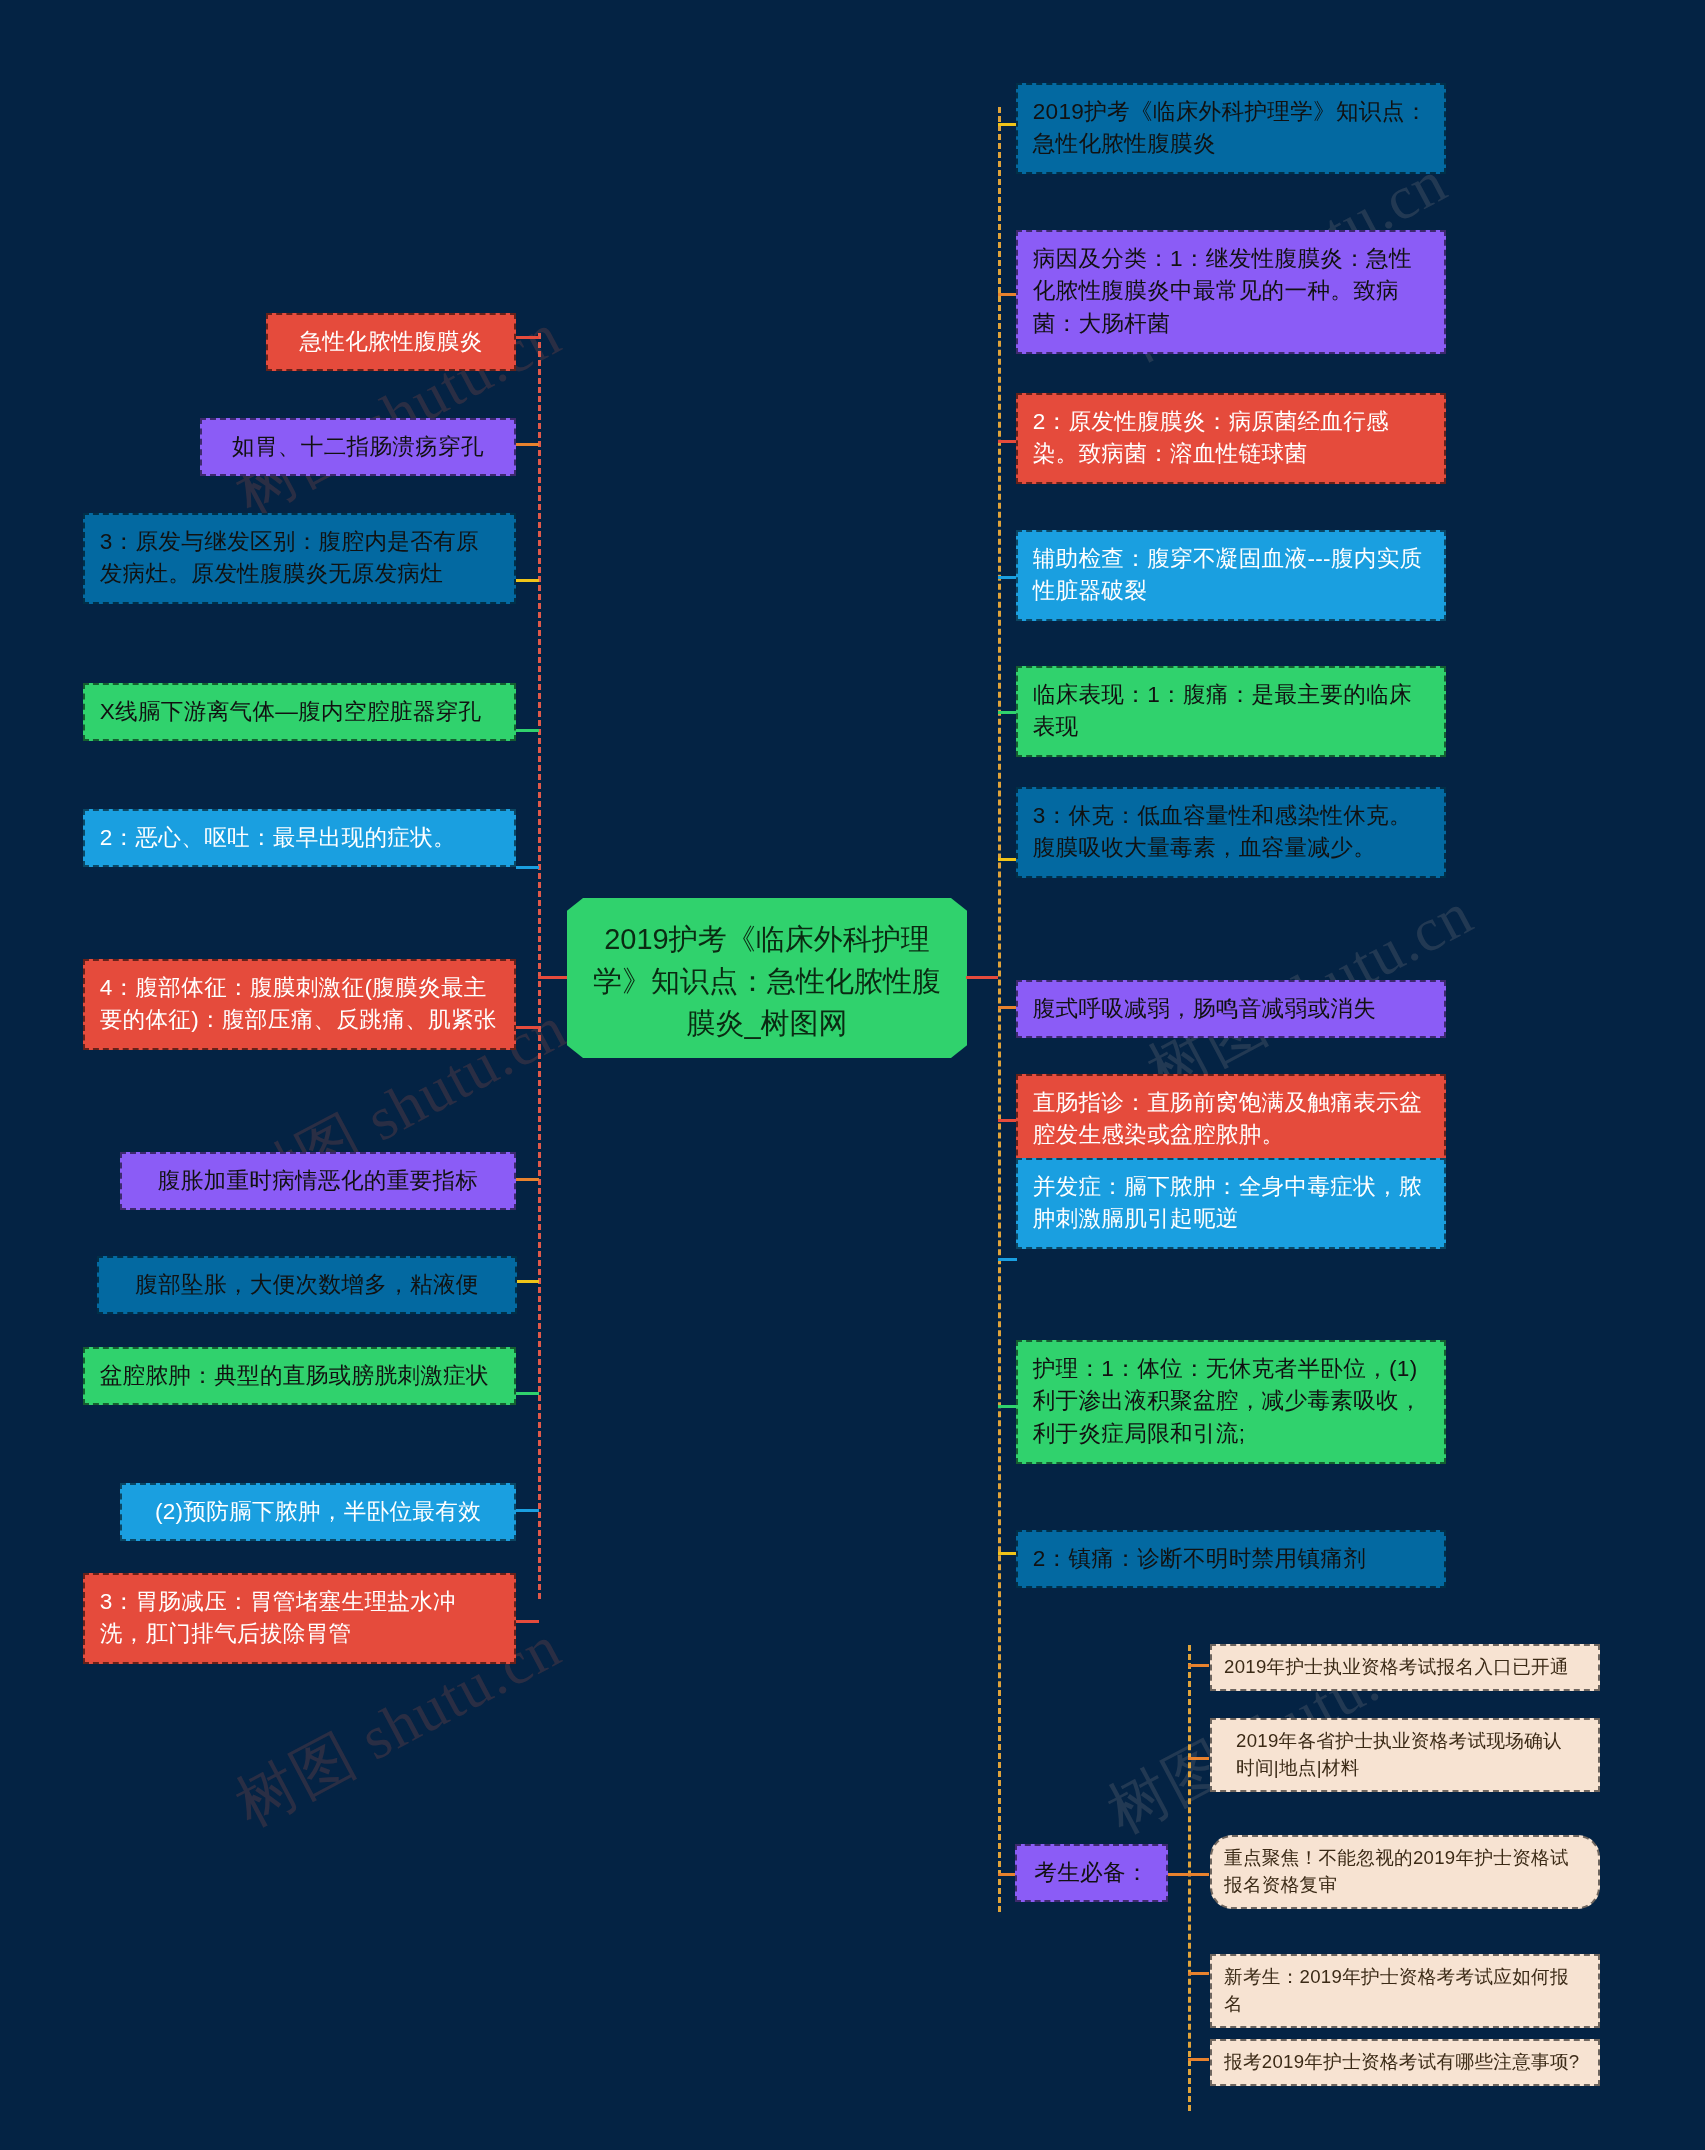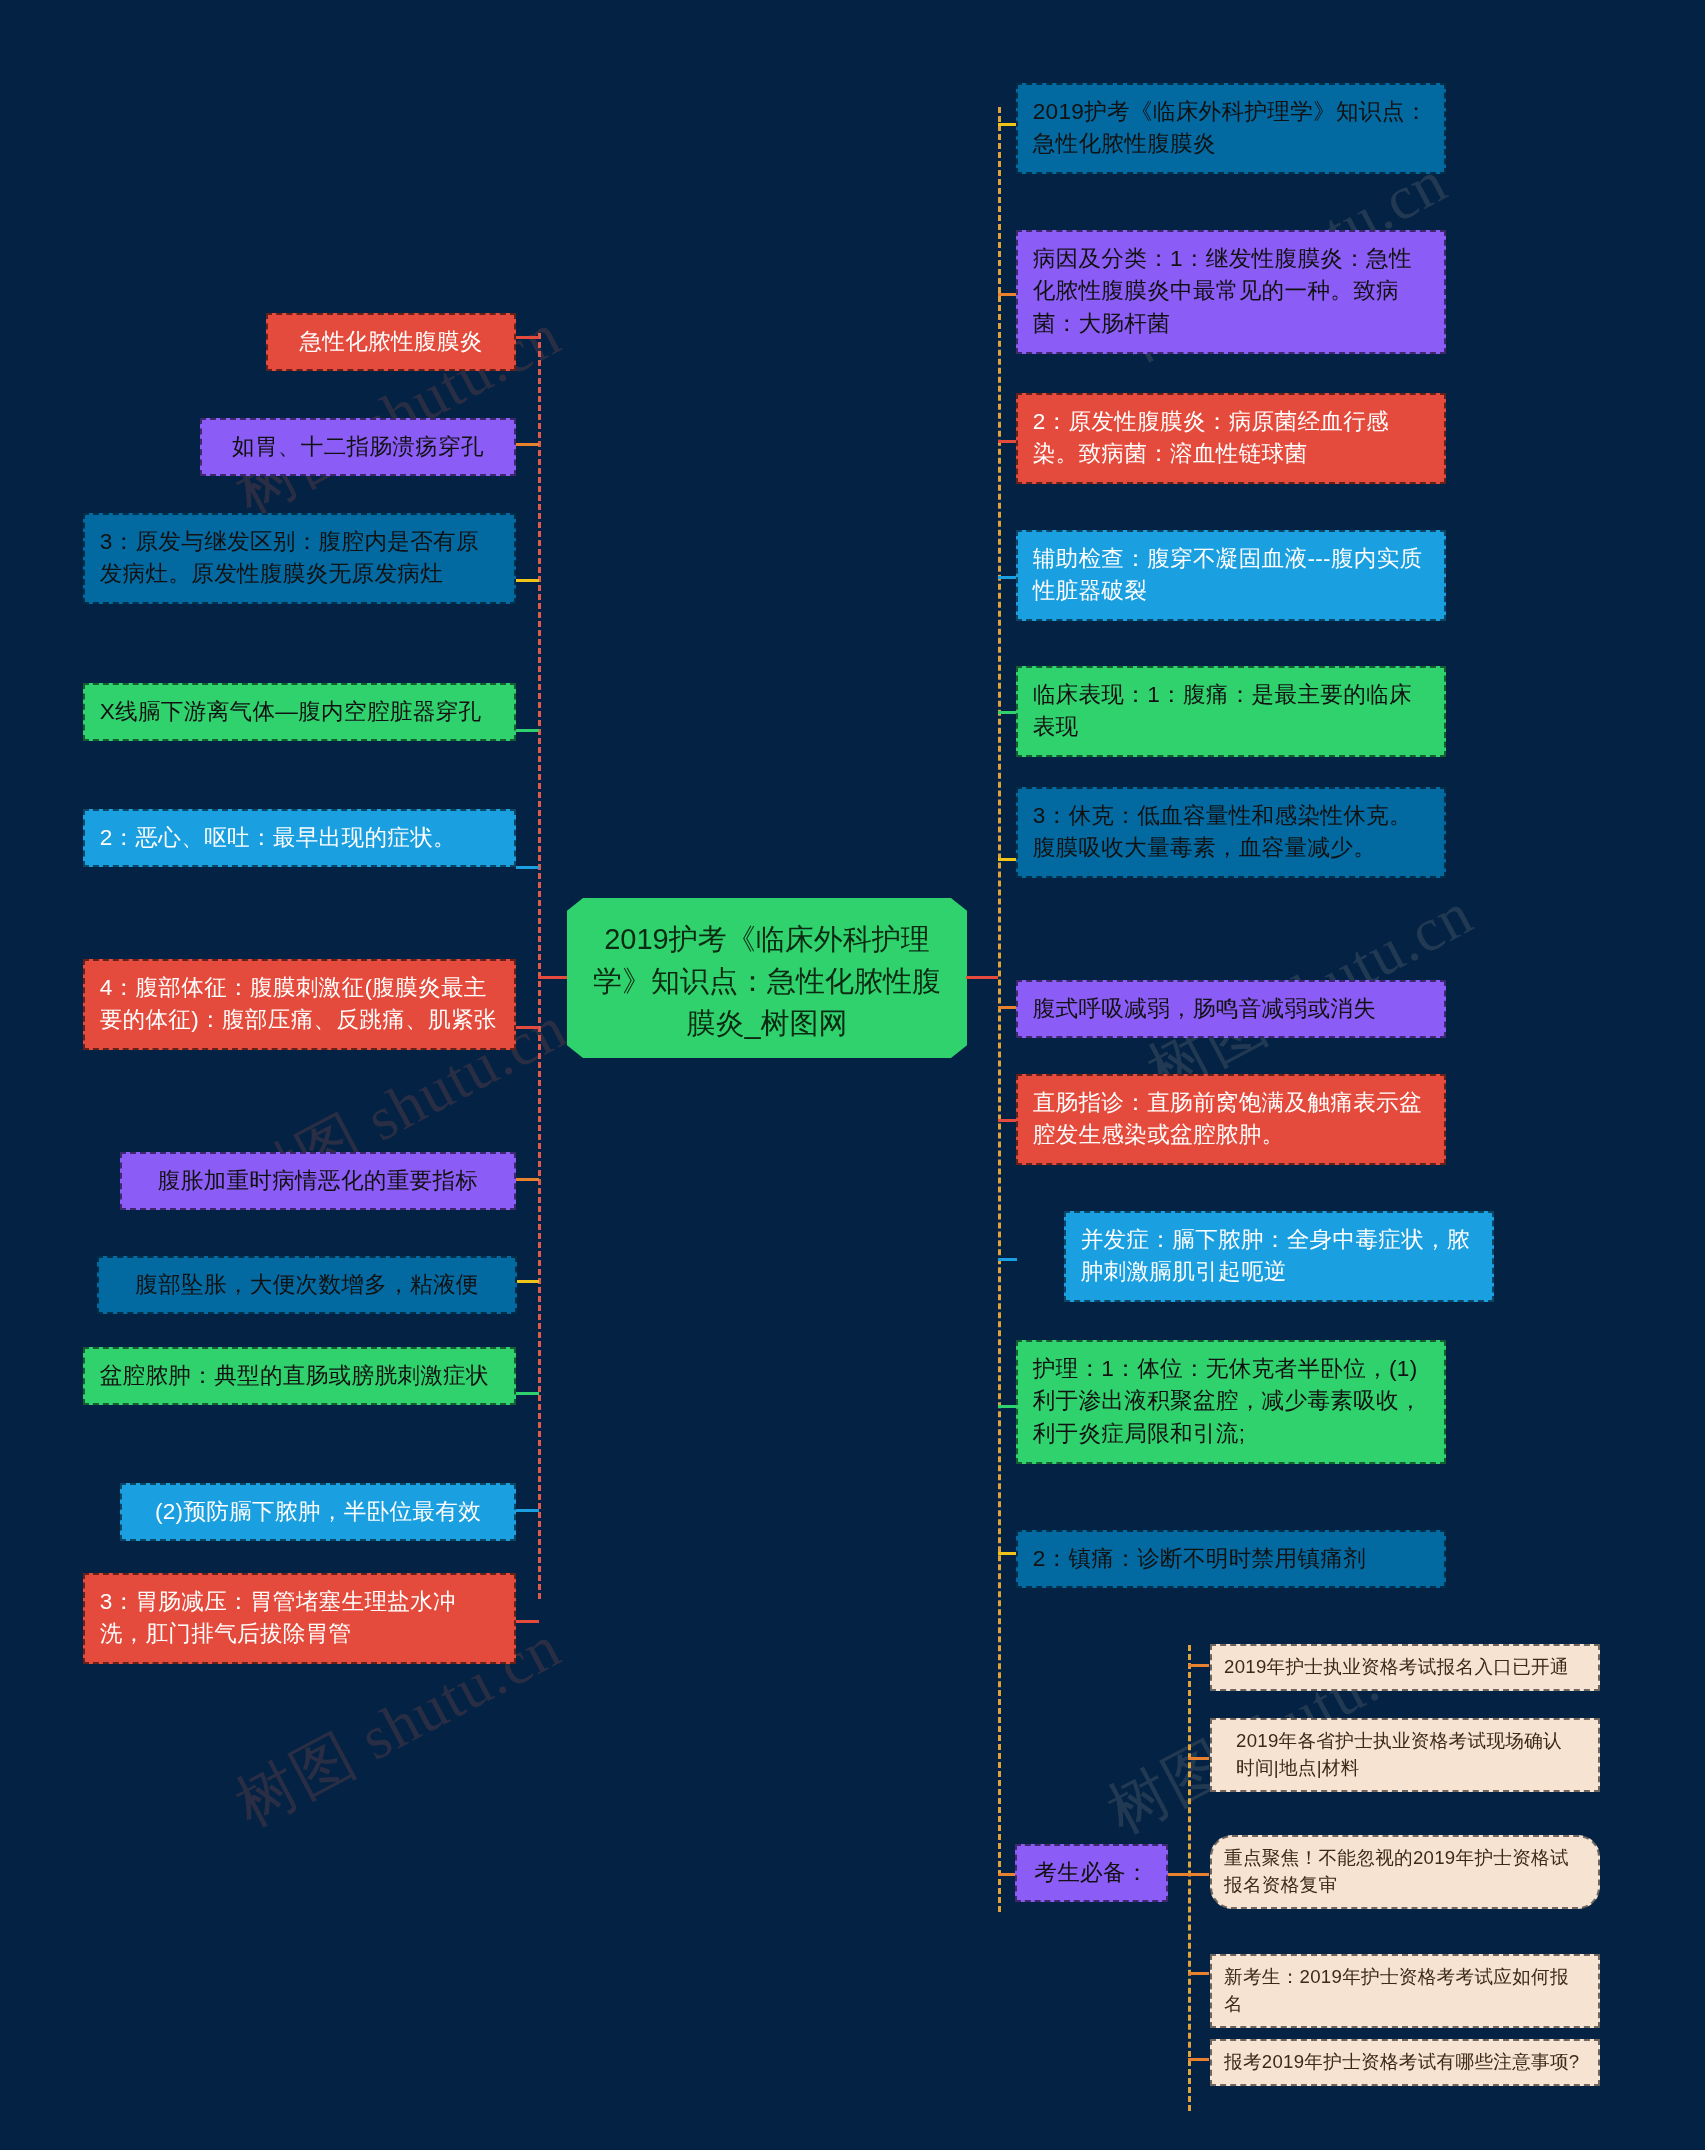--- a/index.html
+++ b/index.html
@@ -125,21 +125,21 @@
   <div class="stub solid" style="left:998px; top:1873px; width:18.6px; border-color:#e8822e;"></div>
 
   <div class="node c-yellow dark-text" style="left:1016px; top:83px;  width:430px;">2019护考《临床外科护理学》知识点：急性化脓性腹膜炎</div>
   <div class="node c-orange dark-text" style="left:1016px; top:230px;  width:430px;">病因及分类：1：继发性腹膜炎：急性化脓性腹膜炎中最常见的一种。致病菌：大肠杆菌</div>
   <div class="node c-red light-text" style="left:1016px; top:393px;  width:430px;">2：原发性腹膜炎：病原菌经血行感染。致病菌：溶血性链球菌</div>
   <div class="node c-blue light-text" style="left:1016px; top:530px;  width:430px;">辅助检查：腹穿不凝固血液---腹内实质性脏器破裂</div>
   <div class="node c-green dark-text" style="left:1016px; top:666px; width:430px;">临床表现：1：腹痛：是最主要的临床表现</div>
   <div class="node c-yellow dark-text" style="left:1016px; top:787px; width:430px;">3：休克：低血容量性和感染性休克。腹膜吸收大量毒素，血容量减少。</div>
   <div class="node c-orange dark-text" style="left:1016px; top:980px; width:430px;">腹式呼吸减弱，肠鸣音减弱或消失</div>
   <div class="node c-red light-text" style="left:1016px; top:1074px; width:430px;">直肠指诊：直肠前窝饱满及触痛表示盆腔发生感染或盆腔脓肿。</div>
-  <div class="node c-blue light-text" style="left:1016px; top:1211px; width:430px;margin-left:48px;">并发症：膈下脓肿：全身中毒症状，脓肿刺激膈肌引起呃逆</div>
+  <div class="node c-blue light-text" style="left:1016px; top:1158px; width:430px;">并发症：膈下脓肿：全身中毒症状，脓肿刺激膈肌引起呃逆</div>
   <div class="node c-green dark-text" style="left:1016px; top:1340px; width:430px;">护理：1：体位：无休克者半卧位，(1)利于渗出液积聚盆腔，减少毒素吸收，利于炎症局限和引流;</div>
   <div class="node c-yellow dark-text" style="left:1016px; top:1530px; width:430px;">2：镇痛：诊断不明时禁用镇痛剂</div>
 
   <div class="node c-orange dark-text" style="left:1015px; top:1844px; width:153px; text-align:center;">考生必备：</div>
 
   <div class="trunk" style="left:1188px; top:1645px; height:466px; border-color:#e0a33a;"></div>
   <div class="stub solid" style="left:1168px; top:1873px; width:21px; border-color:#e8822e;"></div>
   <div class="stub solid" style="left:1188px; top:1664px; width:21px; border-color:#e8822e;"></div>
   <div class="stub solid" style="left:1188px; top:1757px; width:21px; border-color:#e8822e;"></div>
   <div class="stub solid" style="left:1188px; top:1873px; width:21px; border-color:#e8822e;"></div>

